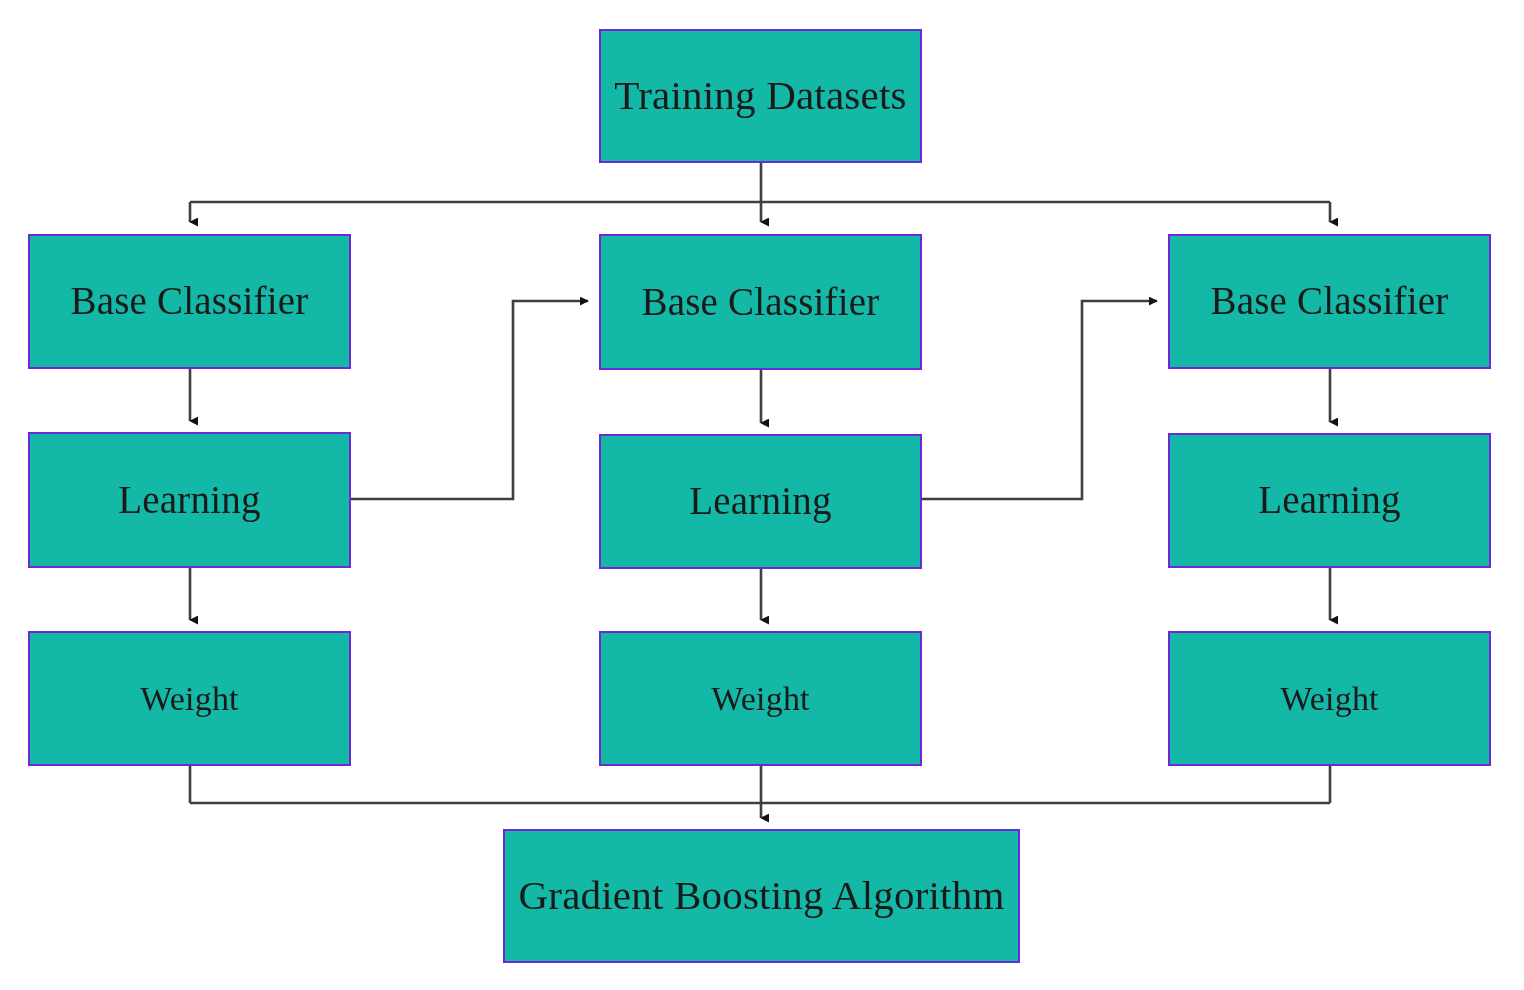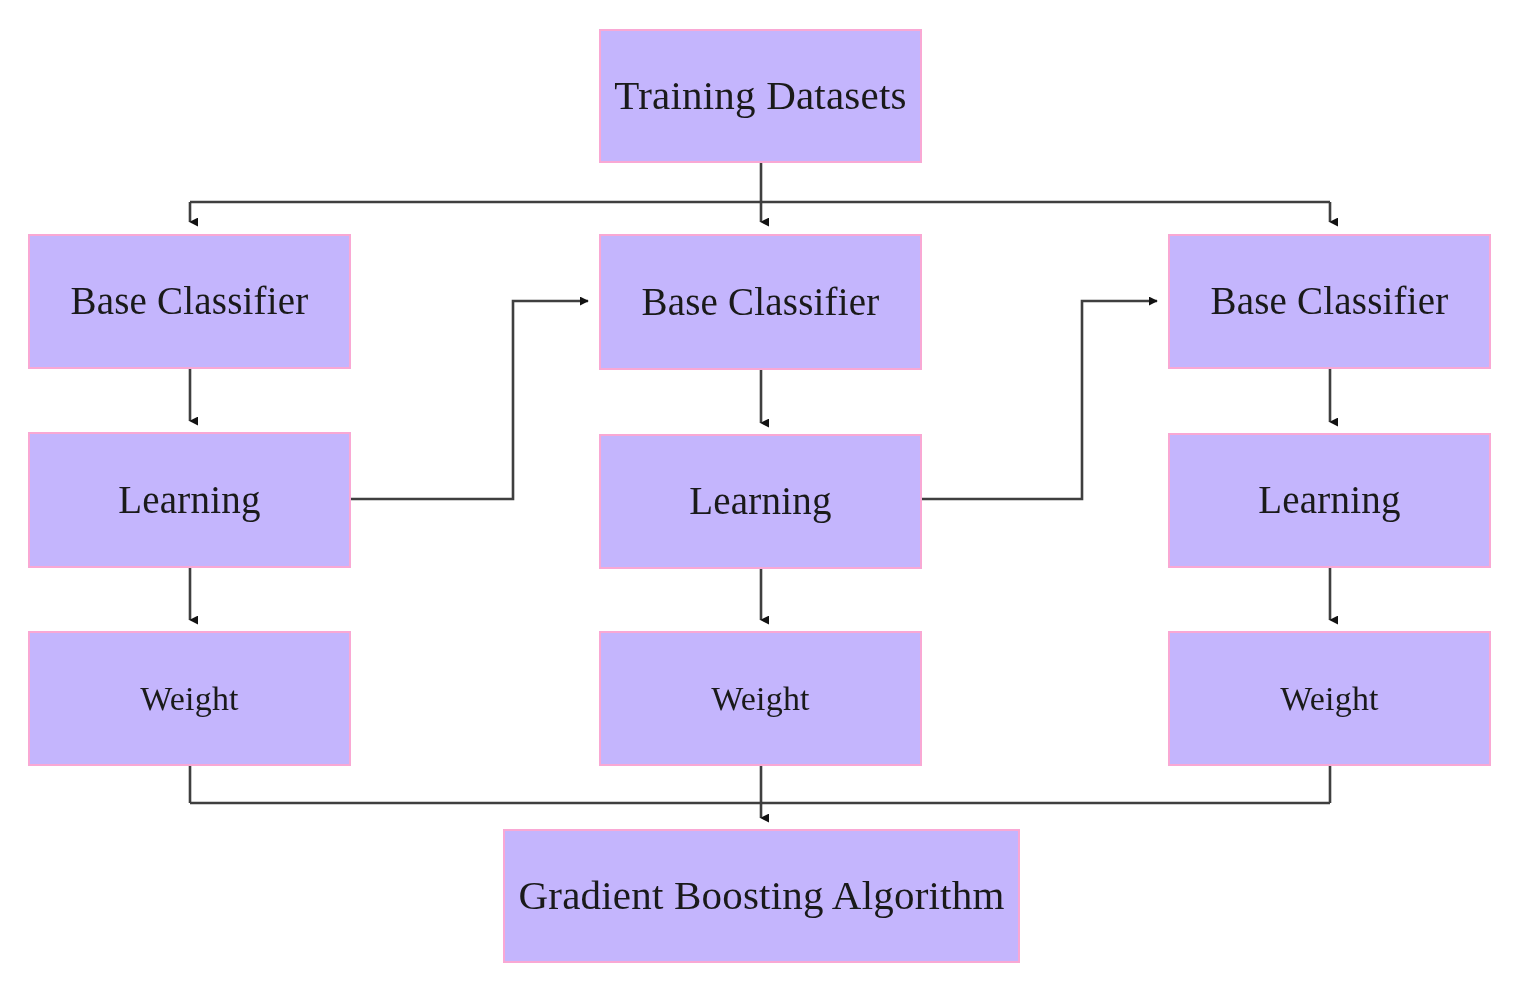--- a/index.html
+++ b/index.html
@@ -22,22 +22,22 @@
     position: absolute;
     left: 0;
     top: 0;
     width: 1524px;
     height: 990px;
     pointer-events: none;
   }
   .node {
     position: absolute;
     box-sizing: border-box;
-    background: #c4b5fd;
-    border: 2px solid #f9a8d4;
+    background: #14b8a6;
+    border: 2px solid #6d28d9;
     display: flex;
     align-items: center;
     justify-content: center;
     text-align: center;
     color: #1a1a1a;
     z-index: 2;
   }
   .node .node-label {
     display: block;
     line-height: 1.05;

